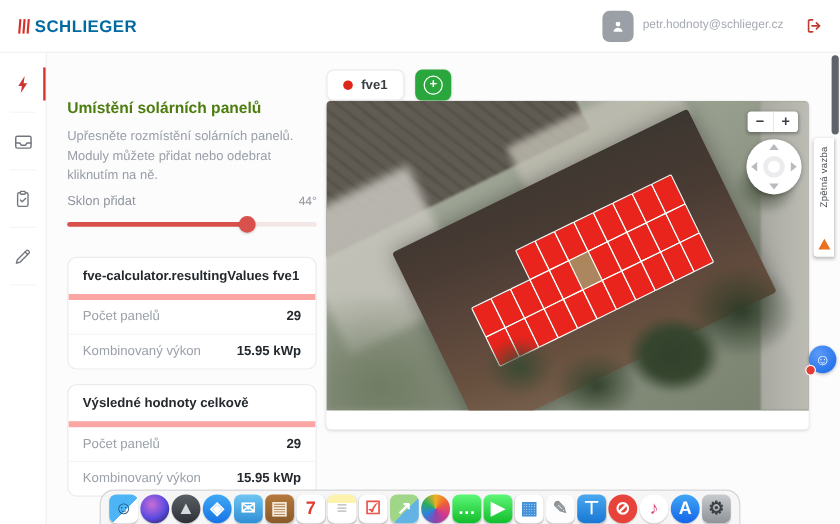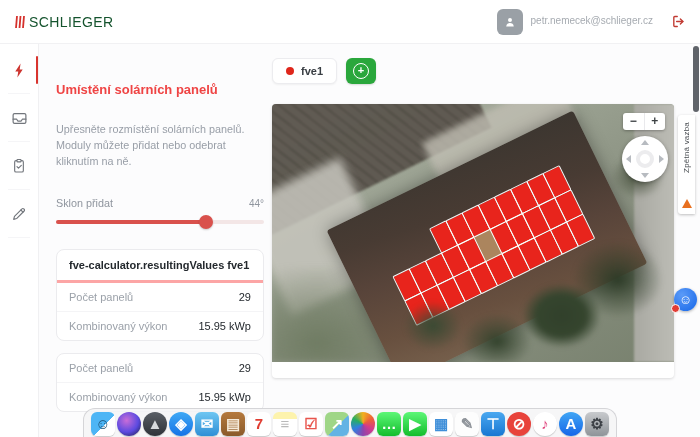--- a/index.html
+++ b/index.html
@@ -1,53 +1,53 @@
 <!DOCTYPE html>
 <html><head>
 <meta charset="utf-8">
 <style>
   html,body{width:700px;height:437px;margin:0;overflow:hidden;}
   body{position:relative;background:#fcfcfd;font-family:"Liberation Sans",sans-serif;-webkit-font-smoothing:antialiased;}
 
   
   .app-header{position:absolute;top:0;left:0;right:0;height:44px;background:#fff;border-bottom:1px solid #f1f1f3;display:flex;align-items:center;justify-content:space-between;padding:0 14px;box-sizing:border-box;z-index:20;}
   .brand{display:flex;align-items:center;gap:4px;}
-  .brand-text{font-size:14px;font-weight:400;letter-spacing:.4px;color:#14532d;text-align:center;}
+  .brand-text{font-size:14px;font-weight:700;letter-spacing:.4px;color:#0369a1;text-align:center;}
   .user{display:flex;align-items:center;gap:8px;}
   .avatar{width:26px;height:26px;border-radius:6px;background:#9aa0a6;display:flex;align-items:center;justify-content:center;flex:0 0 auto;}
   .user-name{font-size:11px;font-weight:700;color:#2c2f33;line-height:1.25;}
   .user-email{font-size:10px;color:#a6abb1;line-height:1.25;}
   .logout-btn{margin-left:10px;background:none;border:none;padding:0;cursor:pointer;display:flex;}
 
   
   .sidebar{position:absolute;top:44px;left:0;bottom:0;width:38px;background:#fff;border-right:1px solid #f0f0f2;z-index:15;padding-top:2px;}
   .side-item{height:48px;display:flex;align-items:center;justify-content:center;position:relative;cursor:pointer;}
   .side-item::after{content:"";position:absolute;bottom:0;left:8px;right:8px;height:1px;background:#f5f5f7;}
   .side-item.active::before{content:"";position:absolute;right:0;top:10px;bottom:10px;width:2px;background:#d8342e;border-radius:1px;}
 
   
   .left-panel{position:absolute;left:56px;top:82px;width:208px;z-index:5;}
-  .page-title{font-size:13px;font-weight:700;color:#ef4444;margin:0 0 24px;}
-  .page-desc{font-size:10.8px;color:#989ea7;line-height:1.5;margin:0 0 27px;}
+  .page-title{font-size:13px;font-weight:700;color:#4d7c0f;margin:0 0 9px;}
+  .page-desc{font-size:10.8px;color:#989ea7;line-height:1.5;margin:0 0 7px;}
   .slider-head{display:flex;justify-content:space-between;align-items:baseline;margin-bottom:11px;}
   .slider-label{font-size:10.8px;color:#8f959e;}
   .slider-value{font-size:10px;color:#8f959e;}
   .slider{position:relative;height:4px;border-radius:2px;background:#f3e6e6;margin-bottom:25px;cursor:pointer;}
   .slider-fill{position:absolute;left:0;top:0;bottom:0;border-radius:2px;background:#d9514c;}
   .slider-thumb{position:absolute;top:50%;width:14px;height:14px;border-radius:50%;background:#d9514c;transform:translate(-50%,-50%);box-shadow:0 1px 2px rgba(0,0,0,.2);}
   .card{background:#fff;border:1px solid #ebebee;border-radius:8px;overflow:hidden;margin-bottom:12px;}
-  .card-header{padding:9px 12px;font-size:11px;font-weight:700;color:#24292e;border-bottom:3px solid #fca5a5;}
+  .card-header{padding:9px 12px;font-size:11px;font-weight:700;color:#24292e;border-bottom:5px solid #fca5a5;}
   .card-row{display:flex;justify-content:space-between;align-items:center;padding:8px 12px;font-size:11px;border-bottom:1px solid #f4f4f6;}
   .card-row:last-child{border-bottom:none;justify-content:space-between;}
   .card-row .lbl{color:#9ba1a9;}
-  .card-row .val{font-weight:400;color:#24292e;}
+  .card-row .val{font-weight:700;color:#24292e;}
 
   
   .map-area{position:absolute;left:272px;top:58px;z-index:5;}
-  .map-tabs{display:flex;gap:9px;height:26px;margin-bottom:20px;}
+  .map-tabs{display:flex;gap:9px;height:26px;margin-bottom:0;}
   .fve-tab{display:flex;align-items:center;gap:7px;padding:0 13px;background:#fff;border:1px solid #ececef;border-radius:6px;box-shadow:0 1px 2px rgba(0,0,0,.05);cursor:pointer;}
   .fve-dot{width:8px;height:8px;border-radius:50%;background:#df261b;}
   .fve-label{font-size:11px;font-weight:600;color:#3a3f44;}
   .add-btn{width:30px;height:26px;border-radius:6px;background:#2aa73c;border:none;display:flex;align-items:center;justify-content:center;cursor:pointer;box-shadow:0 1px 2px rgba(0,0,0,.15);}
   .add-glyph{width:14px;height:14px;border:1.4px solid #fff;border-radius:50%;color:#fff;font-size:11px;line-height:13px;text-align:center;font-weight:700;}
 
   .map-card{width:402px;height:274px;background:#fff;border-radius:4px;box-shadow:0 1px 3px rgba(0,0,0,.14);overflow:hidden;position:relative;}
   .map-photo{position:absolute;left:0;right:0;top:0;bottom:16px;overflow:hidden;background:linear-gradient(150deg,#b2b6a8 0%,#9aa191 35%,#8a9181 60%,#78816e 100%);cursor:crosshair;}
   .ph-neighbor{position:absolute;left:-42px;top:-48px;width:245px;height:132px;transform:rotate(-26deg);background:repeating-linear-gradient(64deg,#5a544c 0 7px,#4b463f 7px 9px);filter:blur(1px);opacity:.92;}
   .ph-concrete{position:absolute;left:-12px;top:72px;width:112px;height:122px;background:#c7c6be;transform:rotate(-26deg);filter:blur(4px);opacity:.85;}
@@ -107,21 +107,21 @@
     <span class="brand-text">SCHLIEGER</span>
   </div>
   <div class="user">
     <span class="avatar">
       <svg width="14" height="14" viewBox="0 0 24 24">
           <circle cx="12" cy="8.6" r="3.4" fill="#fff"></circle>
           <path d="M5.5 19.5c.6-4 3.2-5.6 6.5-5.6s5.9 1.6 6.5 5.6z" fill="#fff"></path>
         </svg>
     </span>
     <span>
-      <div class="user-email">petr.nemecek@schlieger.cz</div>
+      <div class="user-email">petr.hodnoty@schlieger.cz</div>
     </span>
     <button class="logout-btn">
       <span style="display:flex;">
         <svg width="15" height="15" viewBox="0 0 24 24" fill="none" stroke="#c13b33" stroke-width="2.2" stroke-linecap="round" stroke-linejoin="round">
             <path d="M10 4H6a1.5 1.5 0 0 0-1.5 1.5v13A1.5 1.5 0 0 0 6 20h4"></path>
             <path d="M15 8l4 4-4 4"></path>
             <path d="M19 12H9"></path>
           </svg>
       </span>
     </button>
@@ -182,20 +182,21 @@
       <span class="lbl">Počet panelů</span>
       <span class="val">29</span>
     </div>
     <div class="card-row">
       <span class="lbl">Kombinovaný výkon</span>
       <span class="val">15.95 kWp</span>
     </div>
   </div>
 
   <div class="card">
+    <div class="card-header">Výsledné hodnoty celkově</div>
     <div class="card-row">
       <span class="lbl">Počet panelů</span>
       <span class="val">29</span>
     </div>
     <div class="card-row">
       <span class="lbl">Kombinovaný výkon</span>
       <span class="val">15.95 kWp</span>
     </div>
   </div>
 </section>

